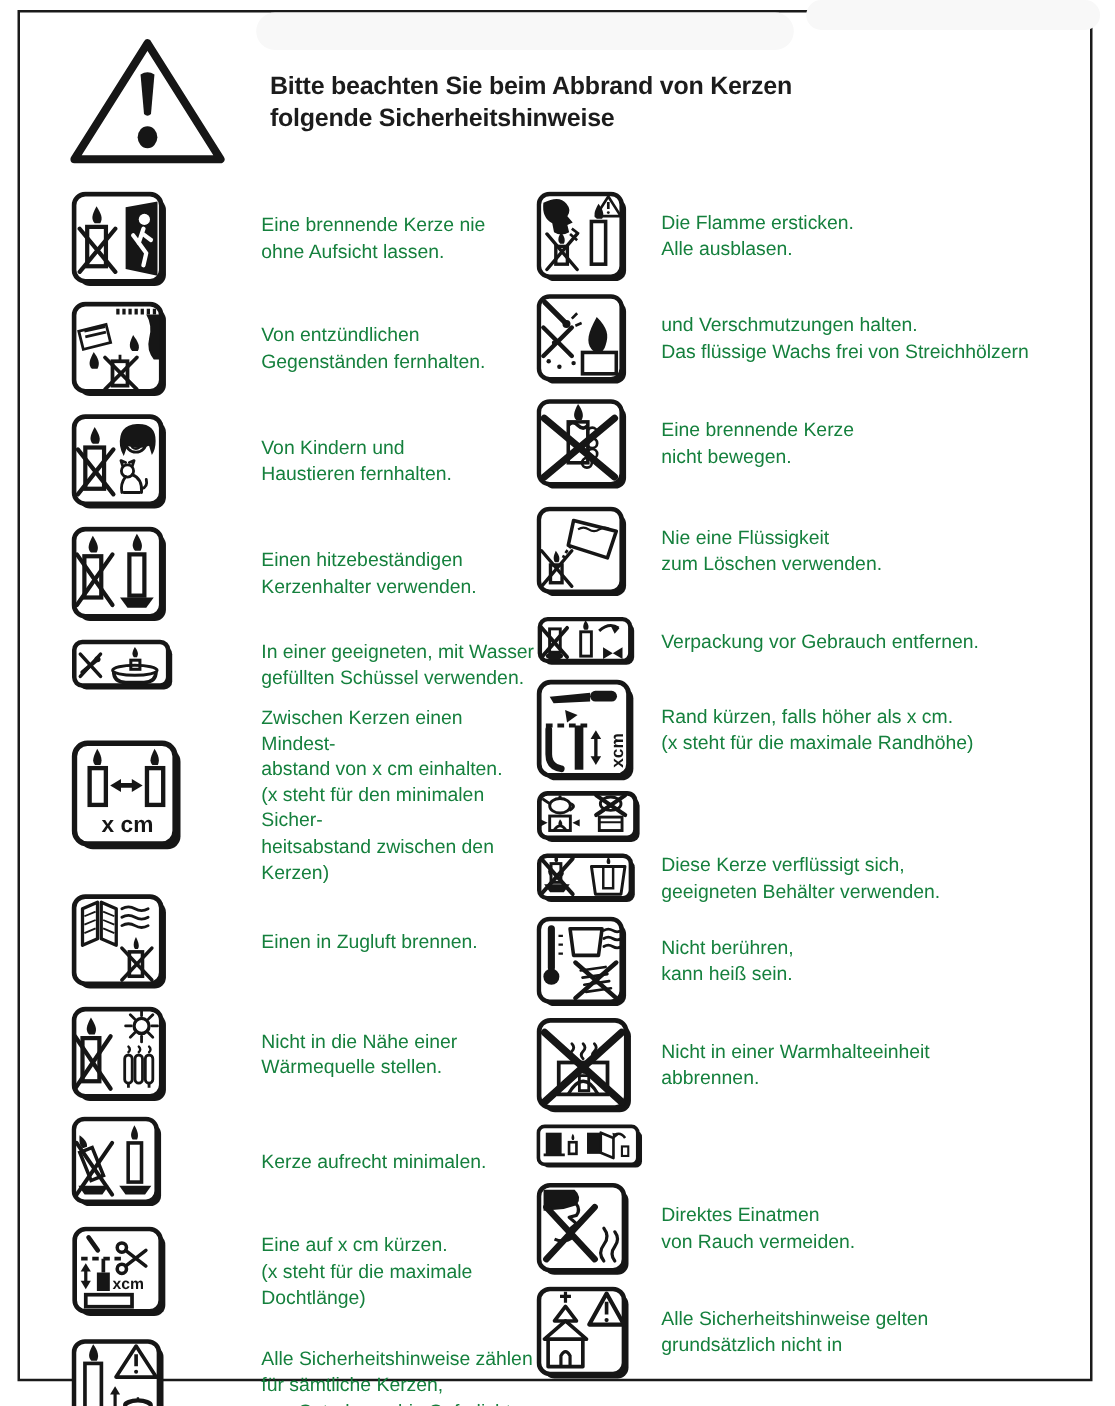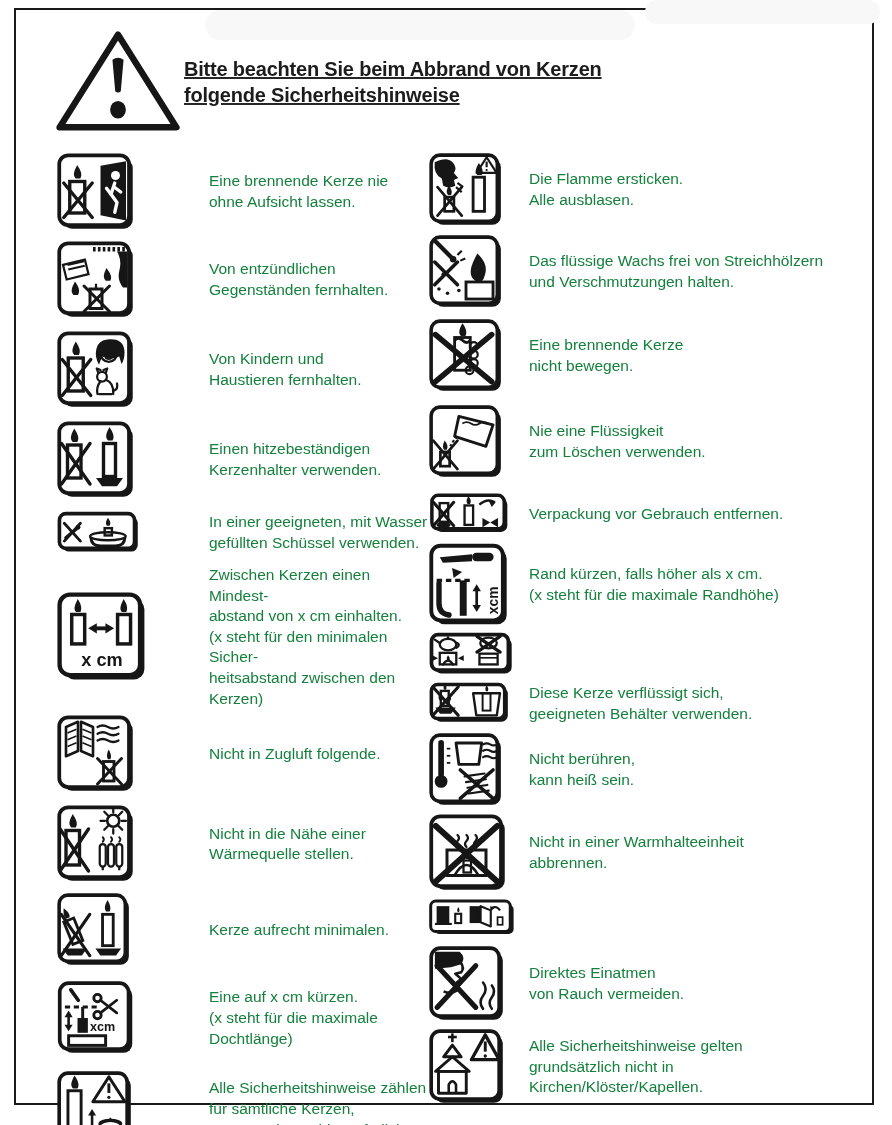--- a/index.html
+++ b/index.html
@@ -3,21 +3,21 @@
 <meta charset="utf-8">
 <style>
   html,body{margin:0;padding:0;}
   body{width:892px;height:1125px;position:relative;background:#fff;
        font-family:"Liberation Sans",sans-serif;color:#262626;overflow:hidden;}
   .page-frame{position:absolute;left:14px;top:8px;width:860px;height:1097px;
        border:2px solid #1a1a1a;box-sizing:border-box;}
   .smudge{position:absolute;background:#f8f8f8;border-radius:16px;}
   .smudge.s1{left:205px;top:10px;width:430px;height:30px;}
   .smudge.s2{left:645px;top:0px;width:235px;height:24px;}
-  .header{position:absolute;left:52px;top:30px;display:flex;align-items:flex-start;text-decoration:underline;}
+  .header{position:absolute;left:52px;top:30px;display:flex;gap:32px;align-items:flex-start;}
   .warn-wrap{width:132px;height:102px;}
   .title{margin-top:26px;font-size:20px;font-weight:bold;line-height:1.3;
          letter-spacing:-0.2px;color:#1c1c1c;}
   .columns{position:absolute;top:153px;left:57px;right:18px;display:flex;}
   .col{display:flex;flex-direction:column;}
   .col-left{width:372px;flex:0 0 auto;}
   .col-right{flex:1;}
   .row{display:flex;align-items:center;}
   .col-left .ic{flex:0 0 152px;}
   .col-right .ic{flex:0 0 100px;}
@@ -229,21 +229,21 @@
           </g>
           <path d="M69 46 C66 52 66 56 68 59 L71 59 C73 56 72 52 69 46 Z" fill="#161616"></path>
           <g stroke="#161616" stroke-width="3.8" fill="none" stroke-linecap="round">
             <rect x="62" y="62" width="14" height="26"></rect>
             <line x1="54" y1="58" x2="86" y2="92"></line>
               <line x1="86" y1="58" x2="54" y2="92"></line>
           </g>
         </svg>
       </div>
       <div class="txt">
-        <div>Nicht in Zugluft folgende.</div>
+        <div>Einen in Zugluft brennen.</div>
       </div>
     </div>
 
     <div class="row" style="margin-bottom:10px">
       <div class="ic">
         <svg class="pict" width="78" height="78" viewBox="0 0 104 104">
           <rect x="8" y="8" width="93" height="93" rx="12" fill="#161616"></rect>
           <rect x="3" y="3" width="93" height="93" rx="12" fill="#fff" stroke="#161616" stroke-width="5"></rect>
           <path d="M21 12 C16 21 15 26 19 30 L25 30 C28 25 26 20 21 12 Z" fill="#161616"></path>
           <g stroke="#161616" stroke-width="4.5" fill="none" stroke-linecap="round">
@@ -405,22 +405,22 @@
           </g>
           <circle cx="14" cy="76" r="2.5" fill="#161616"></circle>
             <circle cx="26" cy="82" r="2.5" fill="#161616"></circle>
           <circle cx="42" cy="78" r="2.5" fill="#161616"></circle>
             <circle cx="20" cy="55" r="2.5" fill="#161616"></circle>
           <path d="M68 26 C58 44 56 54 62 62 Q65 66 70 66 Q76 66 78 58 C82 46 80 38 68 26 Z" fill="#161616"></path>
           <rect x="52" y="66" width="38" height="24" stroke="#161616" stroke-width="4" fill="none"></rect>
         </svg>
       </div>
       <div class="txt">
+        <div>und Verschmutzungen halten.</div>
         <div>Das flüssige Wachs frei von Streichhölzern</div>
-        <div>und Verschmutzungen halten.</div>
       </div>
     </div>
 
     <div class="row" style="margin-bottom:12px">
       <div class="ic">
         <svg class="pict" width="74" height="74" viewBox="0 0 104 104">
           <rect x="8" y="8" width="93" height="93" rx="12" fill="#161616"></rect>
           <rect x="3" y="3" width="93" height="93" rx="12" fill="#fff" stroke="#161616" stroke-width="5"></rect>
           <path d="M47 6 C42 15 41 20 45 24 L51 24 C54 19 52 13 47 6 Z" fill="#161616"></path>
           <g stroke="#161616" stroke-width="4" fill="none">
@@ -684,18 +684,17 @@
           <line x1="26" y1="11" x2="38" y2="11" stroke="#161616" stroke-width="3.5"></line>
           <path d="M27 88 v-12 q5 -9 10 0 v12" stroke="#161616" stroke-width="3.5" fill="none"></path>
           <polygon points="77,8 96,42 58,42" stroke="#161616" stroke-width="4.5" fill="none" stroke-linejoin="round"></polygon>
           <line x1="77" y1="17" x2="77" y2="31" stroke="#161616" stroke-width="4"></line>
           <circle cx="77" cy="37" r="2.3" fill="#161616"></circle>
         </svg>
       </div>
       <div class="txt">
         <div>Alle Sicherheitshinweise gelten</div>
         <div>grundsätzlich nicht in</div>
-        <div>Kirchen/Klöster/Kapellen.</div>
       </div>
     </div>
 
   </div>
 </div>
 
 </body></html>

